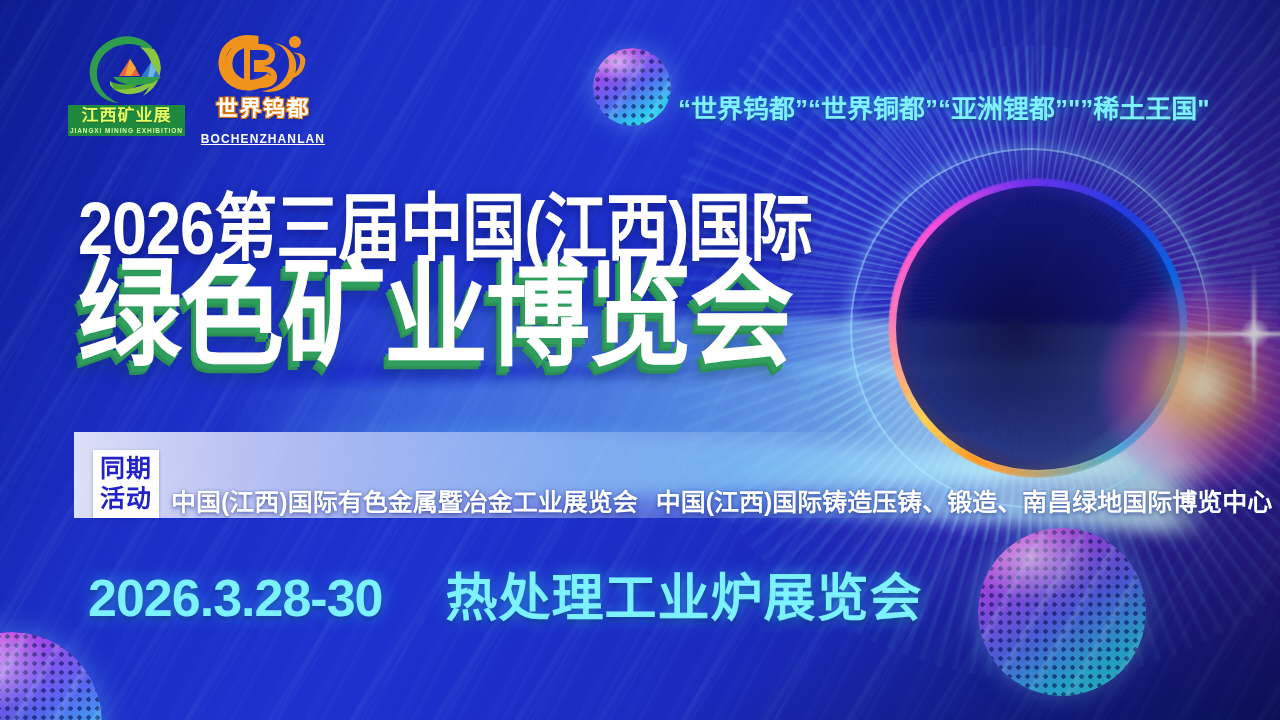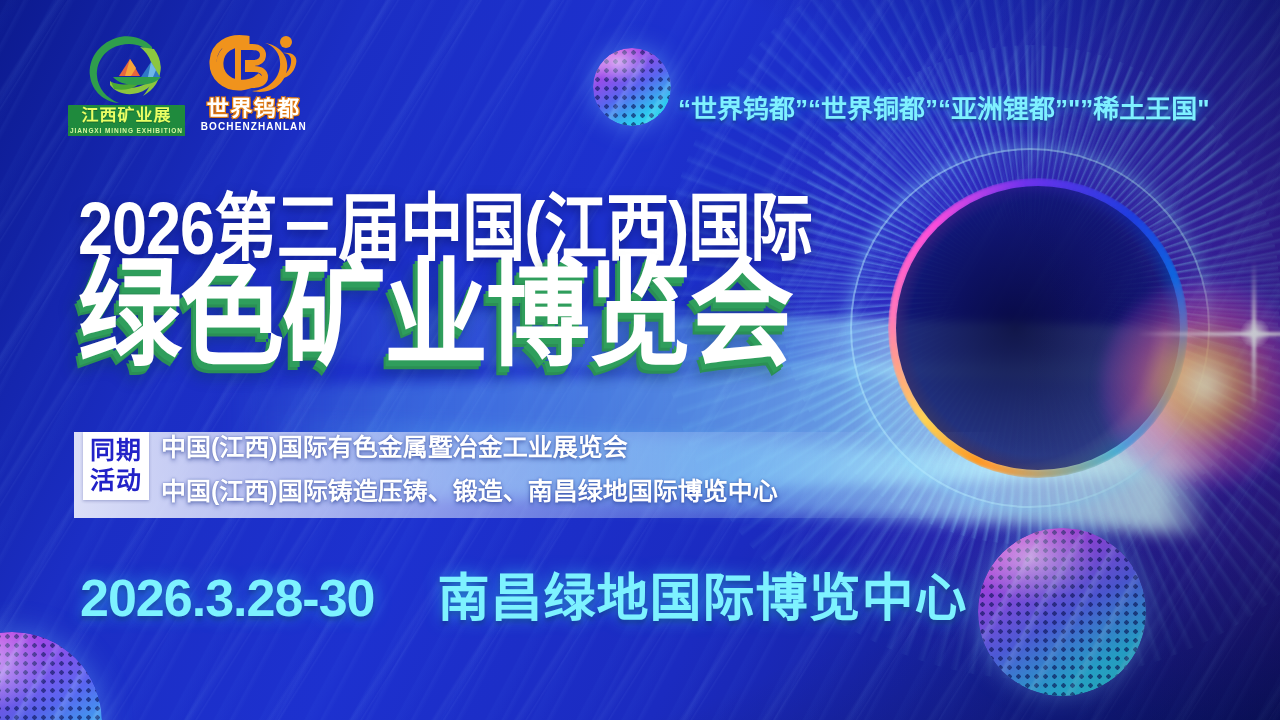--- a/index.html
+++ b/index.html
@@ -187,22 +187,22 @@
     font-size:6.5px; color:#d9f7a0; background:#1f8a3d; text-align:center;
     letter-spacing:.9px; padding:0 2px 1px; line-height:1.25; font-weight:bold;
   }
   #logo-bochen .logo-cn{
     font-size:22px; color:#fff; line-height:1.05;
     letter-spacing:1.5px;
     text-shadow:-1.3px -1.3px 0 #e07a12, 1.3px -1.3px 0 #e07a12, -1.3px 1.3px 0 #e07a12,
                 1.3px 1.3px 0 #e07a12, 0 2px 2px rgba(0,0,0,.35);
   }
   #logo-bochen .logo-en{
-    font-size:10px; color:#fff; font-weight:bold; letter-spacing:1.1px;
-    text-align:center; margin-top:1px;
+    font-size:12px; color:#fff; font-weight:bold; letter-spacing:1.1px;
+    text-align:center; margin-top:12px;text-decoration:underline;
   }
 
   
   #tagline{
     position:absolute; left:678px; top:88px;
     font-size:26px; font-weight:bold; color:#7ef0ff;
     letter-spacing:0px; white-space:nowrap;
     text-shadow:0 0 12px rgba(60,190,255,.75), 0 2px 3px rgba(0,20,80,.6);
   }
 
@@ -224,47 +224,47 @@
       -3px 5px 0 #2f9e5c,
       -5px 8px 0 #2b8f55,
       -7px 10px 14px rgba(10,60,40,.35);
   }
 
   
   #subevents{
     position:absolute; left:74px; top:432px;
     width:930px; height:86px;
     background:linear-gradient(90deg, rgba(236,238,252,.92) 0%, rgba(208,216,250,.78) 26%, rgba(180,200,248,.42) 58%, rgba(170,200,250,.10) 85%, rgba(170,200,250,0) 100%);
-    display:flex; align-items:flex-start; padding-left:9px;
+    display:flex; align-items:flex-end; padding-left:19px;
   }
   #subevent-badge{
     flex:0 0 auto;
     background:#ffffff;
     color:#2222c8;
     font-size:25px; font-weight:bold; line-height:1.18;
     padding:4px 7px 5px; margin-right:12px;
     letter-spacing:1px; text-align:center;
     box-shadow:0 1px 3px rgba(20,30,120,.3);
   }
   #subevent-badge div{ white-space:nowrap; }
-  .subevent-lines{ display:flex; flex-direction:column; gap:12px; }
+  .subevent-lines{ display:flex; flex-direction:row; gap:18px; }
   .subevent-line{
     font-size:25px; font-weight:bold; color:#ffffff; white-space:nowrap;
     letter-spacing:0px; line-height:1.26;
     text-shadow:0 2px 4px rgba(20,40,130,.55), 0 0 2px rgba(30,60,160,.5);
   }
 
   
   #datevenue{
     position:absolute; left:80px; top:556px;
     font-size:52px; font-weight:bold; color:#7df2ff;
     white-space:nowrap; letter-spacing:0px;
     text-shadow:0 0 16px rgba(60,200,255,.65), 0 3px 5px rgba(0,20,80,.55);
   }
-  #datevenue .date{ letter-spacing:-1px; }
+  #datevenue .date{ letter-spacing:-1px;margin-left:8px; }
   #datevenue .gap{ display:inline-block; width:34px; }
   #datevenue .venue{ letter-spacing:1px; }
 </style>
 </head>
 <body>
 
 <div class="banner">
 
   <div class="streaks"></div>
   <div class="streaks2"></div>
@@ -349,16 +349,16 @@
     </div>
     <div class="subevent-lines">
       <div class="subevent-line">中国(江西)国际有色金属暨冶金工业展览会</div>
       <div class="subevent-line">中国(江西)国际铸造压铸、锻造、南昌绿地国际博览中心</div>
     </div>
   </div>
 
   <div id="datevenue">
     <span class="date">2026.3.28-30</span>
     <span class="gap"></span>
-    <span class="venue">南昌绿地国际博览中心</span>
+    <span class="venue">热处理工业炉展览会</span>
   </div>
 
 </div>
 
 </body></html>

